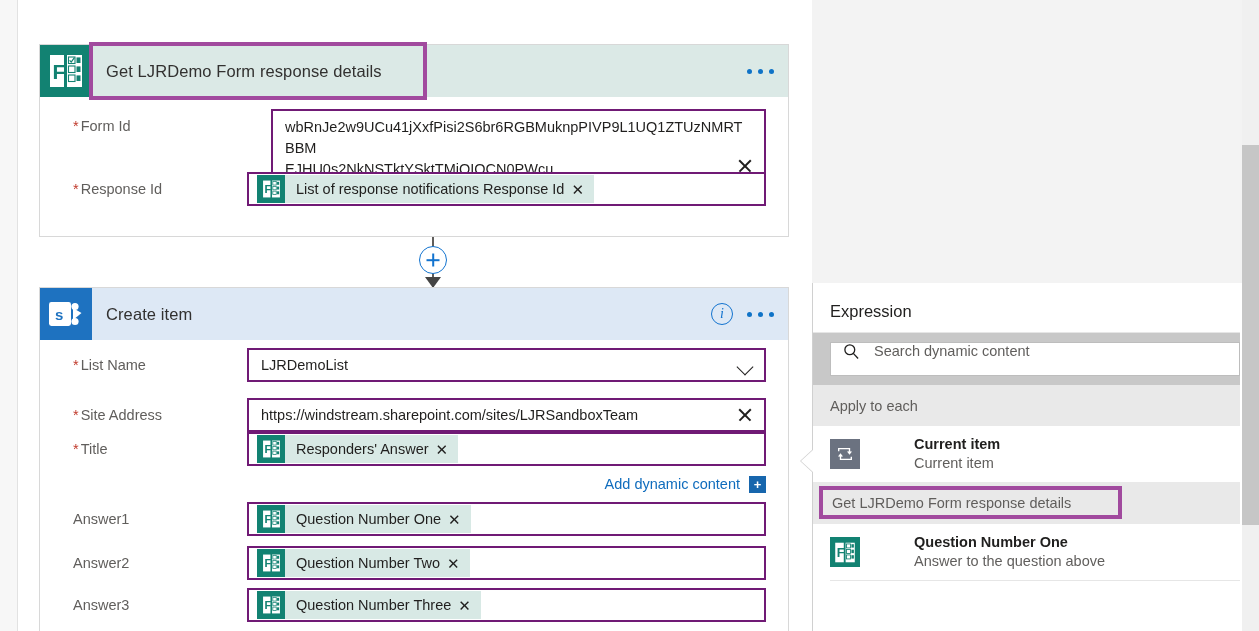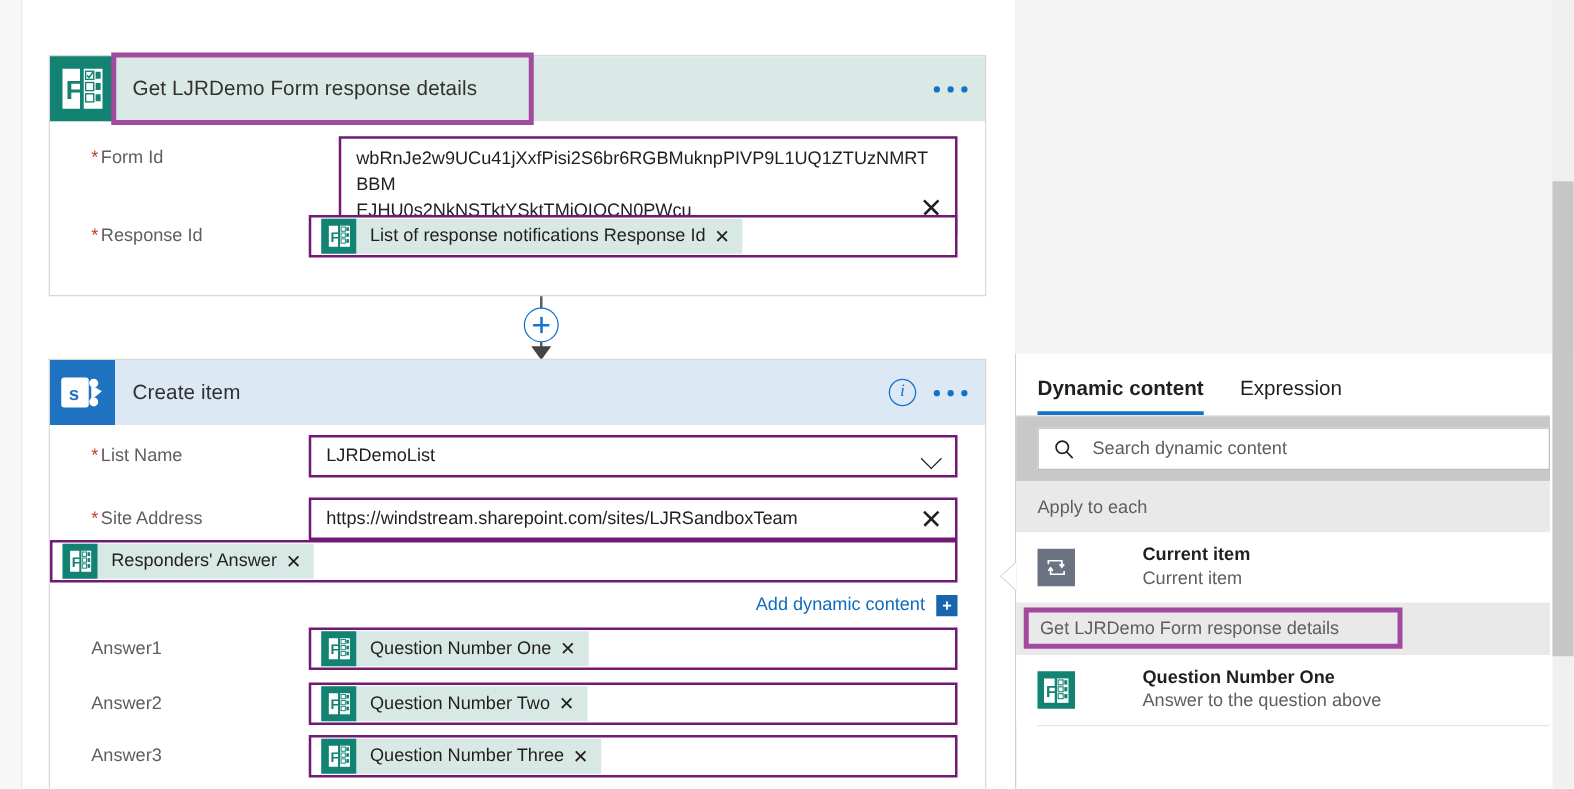--- a/index.html
+++ b/index.html
@@ -141,21 +141,21 @@
   .rpanel-top-gap { position:absolute; left:812px; top:0; width:447px; height:283px; background:#f3f3f3; }
 
   .tabs { height:50px; display:flex; align-items:flex-end; padding-left:17px; background:#ffffff; border-bottom:1px solid #e6e6e6; }
   .tab { position:relative; padding:0 6px 11px 0; margin-right:23px; font-size:16.5px; color:#201f1e; cursor:pointer; }
   .tab.active { font-weight:bold; }
   .tab.active::after { content:""; position:absolute; left:0; right:6px; bottom:0; height:2.6px; background:#1673c4; }
 
   .search-wrap { background:#c8c8c8; padding:9px 0 9px 0; }
   .search-box {
     margin:0 0 0 17px; height:34px; background:#ffffff; border:1px solid #bdbdbd;
-    display:flex; align-items:center; padding-left:12px;
+    display:flex; padding-left:12px;
   }
   .search-ph { font-size:14.5px; color:#605e5c; padding-left:14px; }
 
   .group-head { background:#e9e9e9; padding:13px 0 12px 17px; font-size:14.5px; color:#605e5c; }
   .group-head.sel { position:relative; background:#e9e9e9; padding:0; }
   .group-head.sel .gh-inner { display:inline-block; padding:9px 14px 9px 13px; font-size:14.5px; color:#605e5c; margin:4px 0 4px 6px; }
   .group-head.sel .gh-border { position:absolute; left:6px; top:4px; width:303px; height:33px; border:4px solid #a14a9e; }
 
   .dc-item { display:flex; align-items:center; background:#ffffff; padding:9px 0 9px 17px; position:relative; cursor:pointer;gap:40px; }
   .dc-ico { width:30px; height:30px; flex:0 0 30px; display:flex; align-items:center; justify-content:center; }
@@ -313,20 +313,23 @@
           </div>
           <div class="fctl">
             <div class="textbox">
               <span class="val">https://windstream.sharepoint.com/sites/LJRSandboxTeam</span>
               <span class="clear-x"></span>
             </div>
           </div>
         </div>
 
         <div class="frow" style="padding-top:8px;">
+          <div class="flabel">
+            <span class="req">*</span><span>Title</span>
+          </div>
           <div class="fctl">
             <div class="textbox token-box">
               <span class="token">
                 <span class="tok-icon">
                   <svg width="19" height="18" viewBox="0 0 36 34">
                     <path d="M2 1 L16 1 L16 33 L2 33 Z" fill="#ffffff"></path>
                     <text x="4.5" y="25" font-family="Liberation Sans, sans-serif" font-size="21" font-weight="bold" fill="#128272">F</text>
                     <rect x="19" y="1" width="15" height="32" fill="#ffffff"></rect>
                     <rect x="20.5" y="3" width="6.5" height="6.5" fill="none" stroke="#128272" stroke-width="1.4"></rect>
                     <rect x="28.5" y="3.4" width="4" height="5.6" fill="#128272"></rect>
@@ -425,21 +428,20 @@
 
       </div>
     </div>
   </div>
 
   <div class="rpanel-top-gap"></div>
 
   <div class="rpanel">
 
     <div class="tabs">
-      <div class="tab active">Dynamic content</div>
       <div class="tab">Expression</div>
     </div>
 
     <div class="search-wrap">
       <div class="search-box">
         <span>
           <svg width="17" height="17" viewBox="0 0 18 18">
             <circle cx="7.2" cy="7.2" r="5.2" fill="none" stroke="#201f1e" stroke-width="1.4"></circle>
             <line x1="10.9" y1="11" x2="16" y2="16.4" stroke="#201f1e" stroke-width="1.4"></line>
           </svg>

